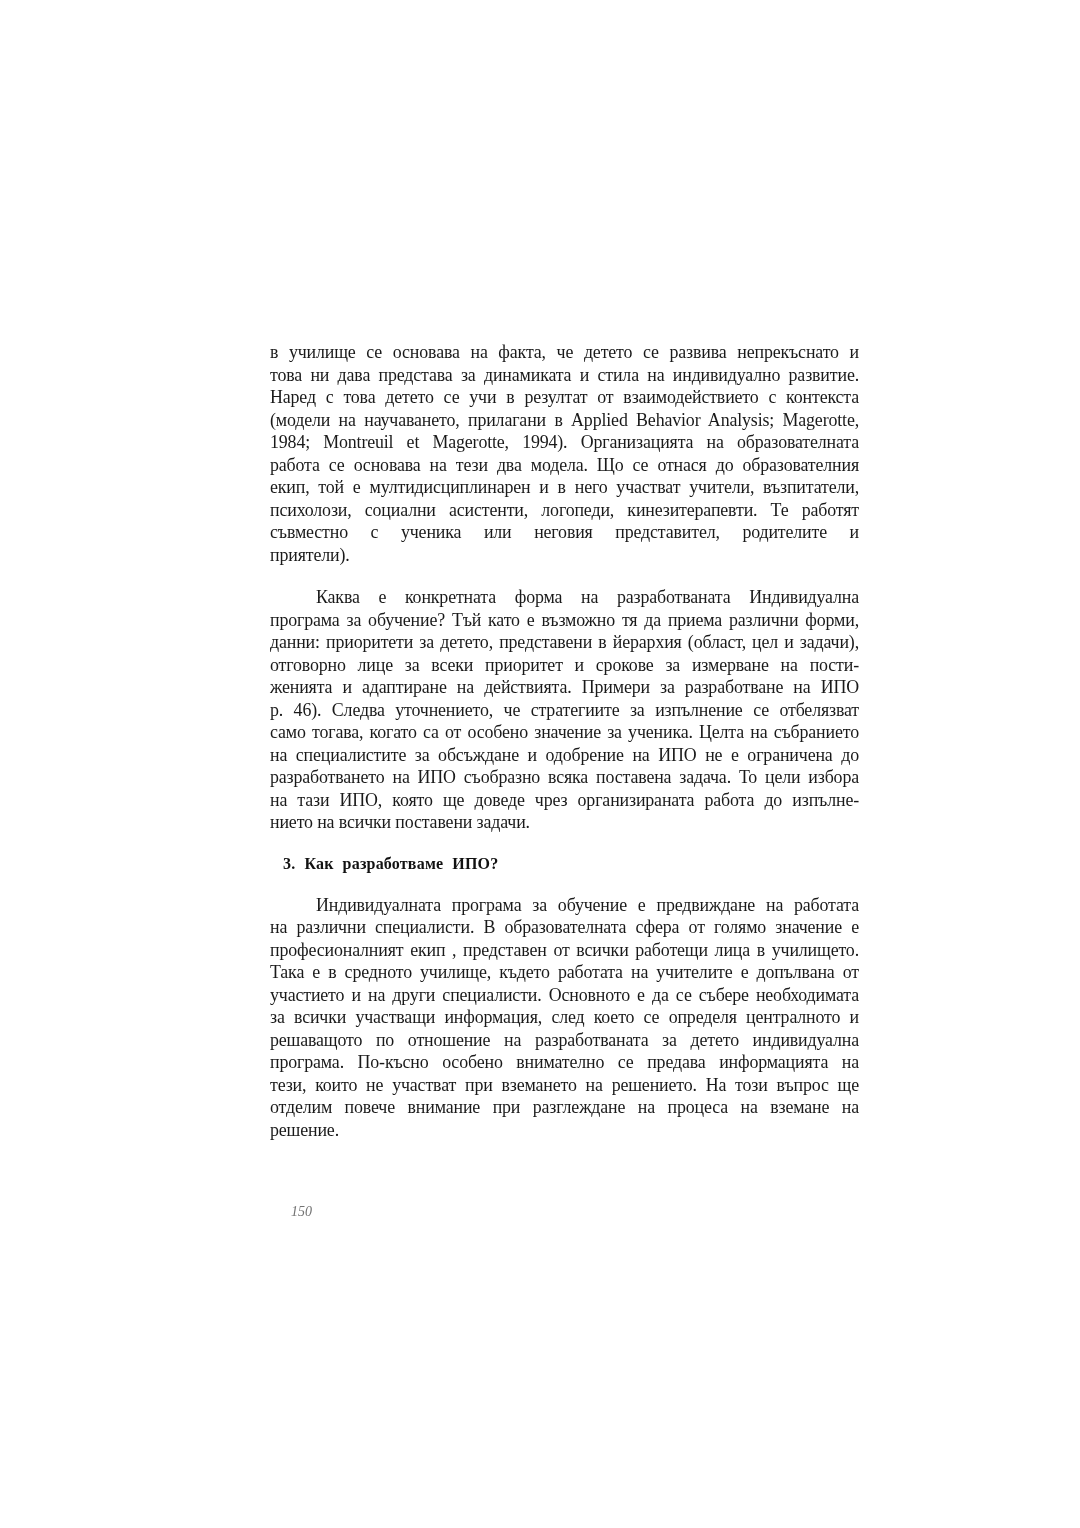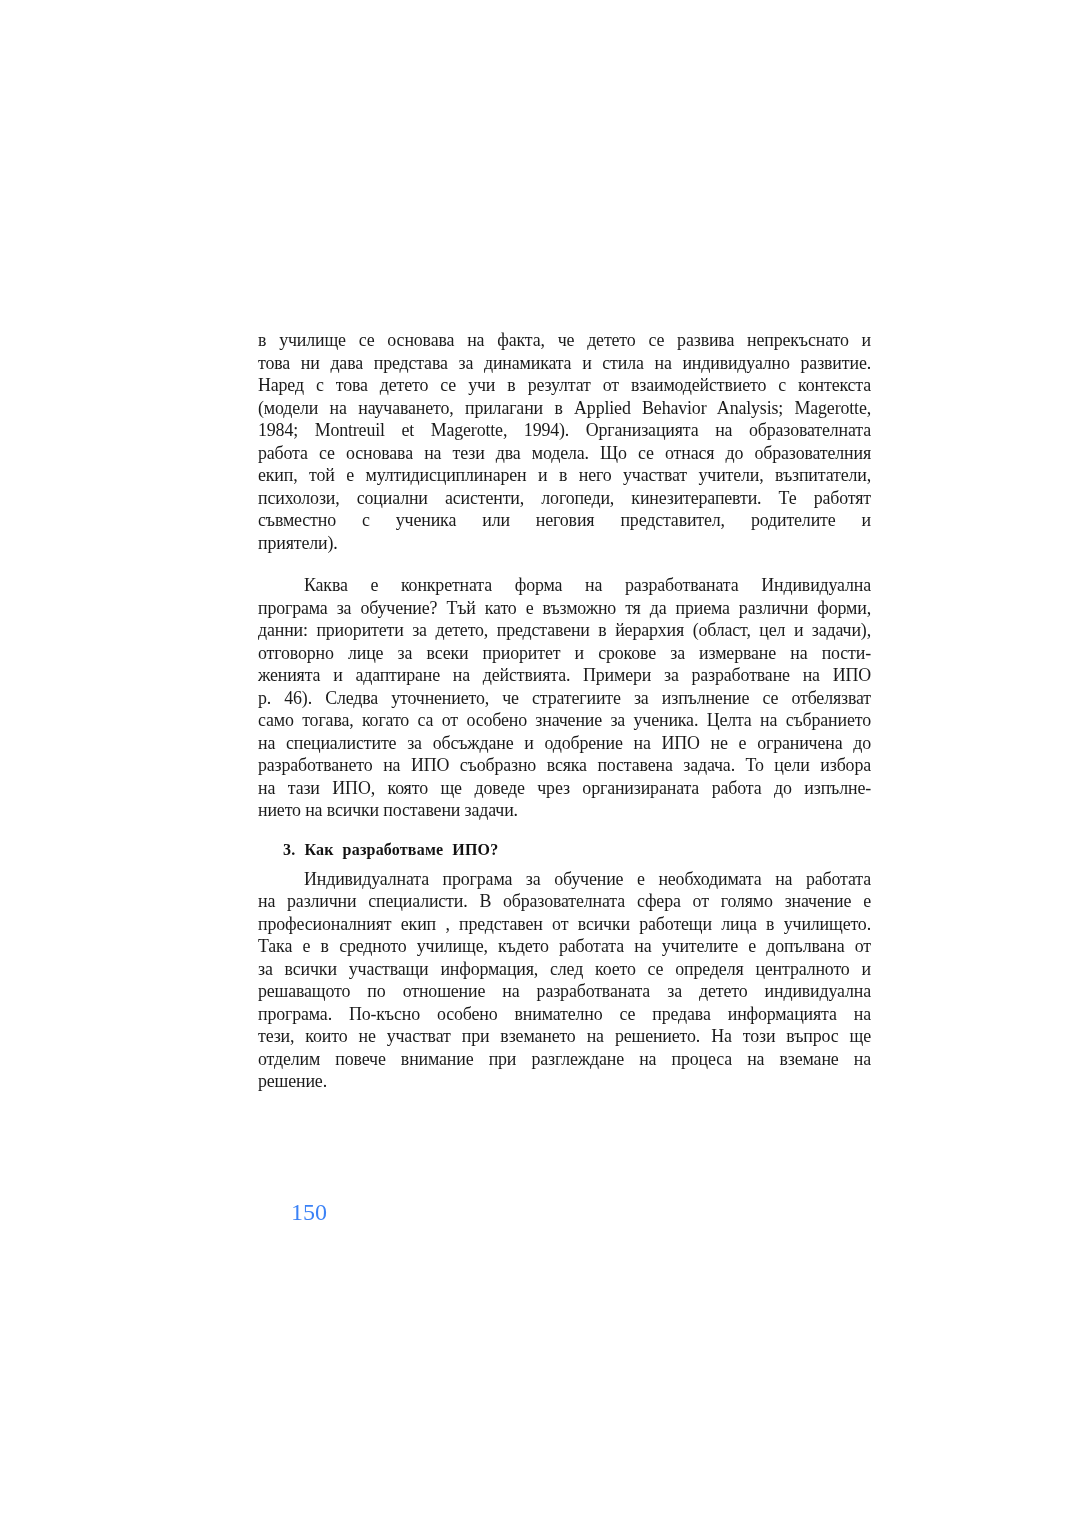--- a/index.html
+++ b/index.html
@@ -16,21 +16,21 @@
     position: absolute;
     inset: 0;
     background: #ffffff;
   }
   .text-block {
     position: absolute;
     left: 254px;
     top: 325px;
     width: 621px;
   }
-  .para { margin: 4px; }
+  .para { margin: 16px; }
   .para + .para { margin-top: 20px; }
   .line {
     font-size: 17.9px;
     line-height: 22.5px;
     letter-spacing: -0.15px;
     text-align: justify;
     text-align-last: justify;
   }
   .line.last { text-align-last: left; }
   .line.indent { padding-left: 46px; }
@@ -42,23 +42,24 @@
     font-size: 16px;
     line-height: 28px;
     word-spacing: 0.3em;
     letter-spacing: 0.2px;
     color: #111111;
   }
   .page-number {
     position: absolute;
     left: 291px;
     top: 1199px;
-    font-size: 24px;
+    font-size: 14px;
     line-height: 26px;
-    color: #3b82f6;
+    color: #737373;
+    font-style: italic;
   }
 </style>
 </head>
 <body>
 
 <div class="page">
   <div class="text-block">
       <div class="para">
         <div class="line"><span>в училище се основава на факта, че детето се развива непрекъснато и</span></div>
         <div class="line"><span>това ни дава представа за динамиката и стила на индивидуално развитие.</span></div>
@@ -79,24 +80,25 @@
         <div class="line"><span>женията и адаптиране на действията. Примери за разработване на ИПО</span></div>
         <div class="line"><span>p. 46). Следва уточнението, че стратегиите за изпълнение се отбелязват</span></div>
         <div class="line"><span>само тогава, когато са от особено значение за ученика. Целта на събранието</span></div>
         <div class="line"><span>на специалистите за обсъждане и одобрение на ИПО не е ограничена до</span></div>
         <div class="line"><span>разработването на ИПО съобразно всяка поставена задача. То цели избора</span></div>
         <div class="line"><span>на тази ИПО, която ще доведе чрез организираната работа до изпълне-</span></div>
         <div class="line last"><span>нието на всички поставени задачи.</span></div>
       </div>
       <div class="heading">3. Как разработваме ИПО?</div>
       <div class="para">
-        <div class="line indent"><span>Индивидуалната програма за обучение е </span><span class="italic">необходимата на работата</span></div>
+        <div class="line indent"><span>Индивидуалната програма за обучение е </span><span class="italic">предвиждане на работата</span></div>
         <div class="line"><span class="italic">на различни специалисти.</span><span> В образователната сфера  от голямо значение е</span></div>
         <div class="line"><span>професионалният екип , представен от всички работещи лица в училището.</span></div>
         <div class="line"><span>Така е в средното училище, където работата на учителите е допълвана от</span></div>
+        <div class="line"><span>участието и на други специалисти. Основното е да се събере необходимата</span></div>
         <div class="line"><span>за всички участващи информация, след което се определя централното и</span></div>
         <div class="line"><span>решаващото по отношение на разработваната за детето индивидуална</span></div>
         <div class="line"><span>програма. По-късно особено внимателно се предава информацията на</span></div>
         <div class="line"><span>тези, които не участват при вземането на решението. На този въпрос ще</span></div>
         <div class="line"><span>отделим повече внимание при разглеждане на процеса на вземане на</span></div>
         <div class="line last"><span>решение.</span></div>
       </div>
     </div>
   <div class="page-number">150</div>
 </div>

